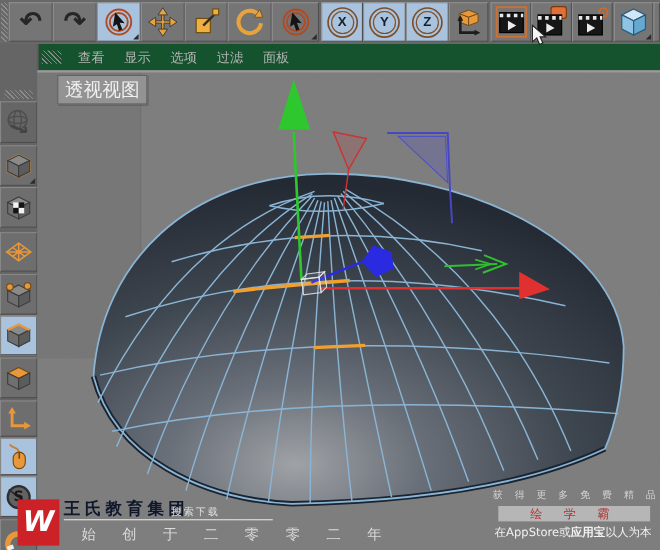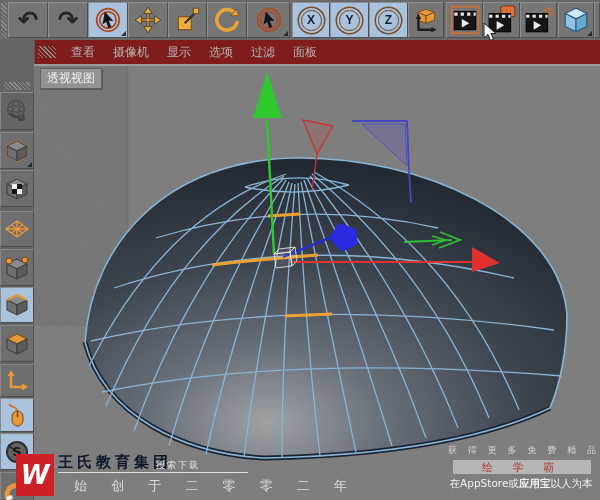--- a/index.html
+++ b/index.html
@@ -15,39 +15,39 @@
         box-sizing:border-box;display:flex;align-items:center;justify-content:center;padding:0;cursor:pointer;}
   .tbtn.sel{background:#a9c3de;}
   .glyph{font-size:24px;line-height:1;color:#262626;font-weight:bold;}
   .ringlet{width:19px;height:19px;border-radius:50%;border:1.5px solid #7d4e26;
            box-shadow:0 0 0 2px #a9c3de,0 0 0 3.5px #7d4e26;
            display:flex;align-items:center;justify-content:center;
            font-size:12px;font-weight:bold;color:#141e2c;}
   .cornerflag{position:absolute;right:1px;bottom:1px;width:0;height:0;
               border-left:5px solid transparent;border-bottom:5px solid #2b2b2b;}
   
-  .menubar{position:absolute;left:34px;top:40px;width:566px;height:24px;background:#7f1d1d;
+  .menubar{position:absolute;left:34px;top:40px;width:566px;height:24px;background:#14532d;
            display:flex;align-items:center;}
   .mgrip{width:18px;height:12px;margin:0 6px 0 4px;
          background:repeating-linear-gradient(45deg,#8a8a8a 0 1px,transparent 1px 3px);}
   .mitem{color:#b4b4b4;font-size:12px;padding:3px 9px;cursor:pointer;white-space:nowrap;}
   
   .sidebar{position:absolute;left:0;top:40px;width:34px;height:460px;background:#656565;border-right:1px solid #565656;}
   .sbtn{position:absolute;left:0;width:34px;background:#6e6e6e;
         border:1px solid;border-color:#878787 #4d4d4d #4d4d4d #878787;box-sizing:border-box;
         display:flex;align-items:center;justify-content:center;cursor:pointer;}
   .sbtn.sel{background:#a9c3de;}
   .sbtn.dis{background:#666;}
   .sgrip{position:absolute;left:4px;top:42px;width:26px;height:8px;
          background:repeating-linear-gradient(45deg,#8e8e8e 0 1px,transparent 1px 3px);}
   
   .viewport{position:absolute;left:34px;top:64px;width:566px;height:436px;
             background:#7c7c7c;border-top:2px solid #9b9b9b;box-sizing:border-box;}
-  .vplabel{position:absolute;left:6px;top:2px;background:#939393;border:1px solid #5f5f5f;
-           color:#efefef;font-size:12px;padding:1px 6px;cursor:pointer;box-shadow:1px 1px 0 rgba(0,0,0,.25);}
+  .vplabel{position:absolute;left:18px;top:2px;background:#939393;border:1px solid #5f5f5f;
+           color:#efefef;font-size:17px;padding:1px 6px;cursor:pointer;box-shadow:1px 1px 0 rgba(0,0,0,.25);}
   
   .wm{position:absolute;z-index:5;pointer-events:none;}
   .logo{left:16px;top:454px;width:38px;height:42px;background:#cc2127;
         display:flex;align-items:center;justify-content:center;
         color:#fff;font-size:26px;font-weight:900;font-style:italic;}
   .company{left:58px;top:453px;color:#0f172a;font-size:15px;font-weight:bold;letter-spacing:4px;white-space:nowrap;}
   .slogan{left:156px;top:459px;color:#e2e2e2;font-size:9px;letter-spacing:2px;white-space:nowrap;}
   .wline{left:58px;top:472px;width:190px;height:1px;background:#e3e3e3;}
   .founded{left:74px;top:477px;color:#dcdcdc;font-size:13px;letter-spacing:10px;white-space:nowrap;}
   .r1{left:448px;top:444px;width:146px;text-align:center;color:#d2d2d2;font-size:9px;letter-spacing:4px;white-space:nowrap;}
@@ -181,21 +181,20 @@
     <button class="tbtn" style="left:594px;width:6px;overflow:hidden">
       <svg width="24" height="24" viewBox="0 0 24 24" style="margin-left:2px">
         <path d="M2,18 C8,6 16,4 23,9" stroke="#d8903a" stroke-width="2.5" fill="none"></path>
       </svg>
     </button>
   </div>
 
   <div class="menubar">
     <div class="mgrip"></div>
     <span class="mitem">查看</span>
-    <span class="mitem">摄像机</span>
     <span class="mitem">显示</span>
     <span class="mitem">选项</span>
     <span class="mitem">过滤</span>
     <span class="mitem">面板</span>
   </div>
 
   <div class="sidebar">
     <div class="sgrip"></div>
 
     <div class="sbtn dis" style="top:52px;height:38px">

